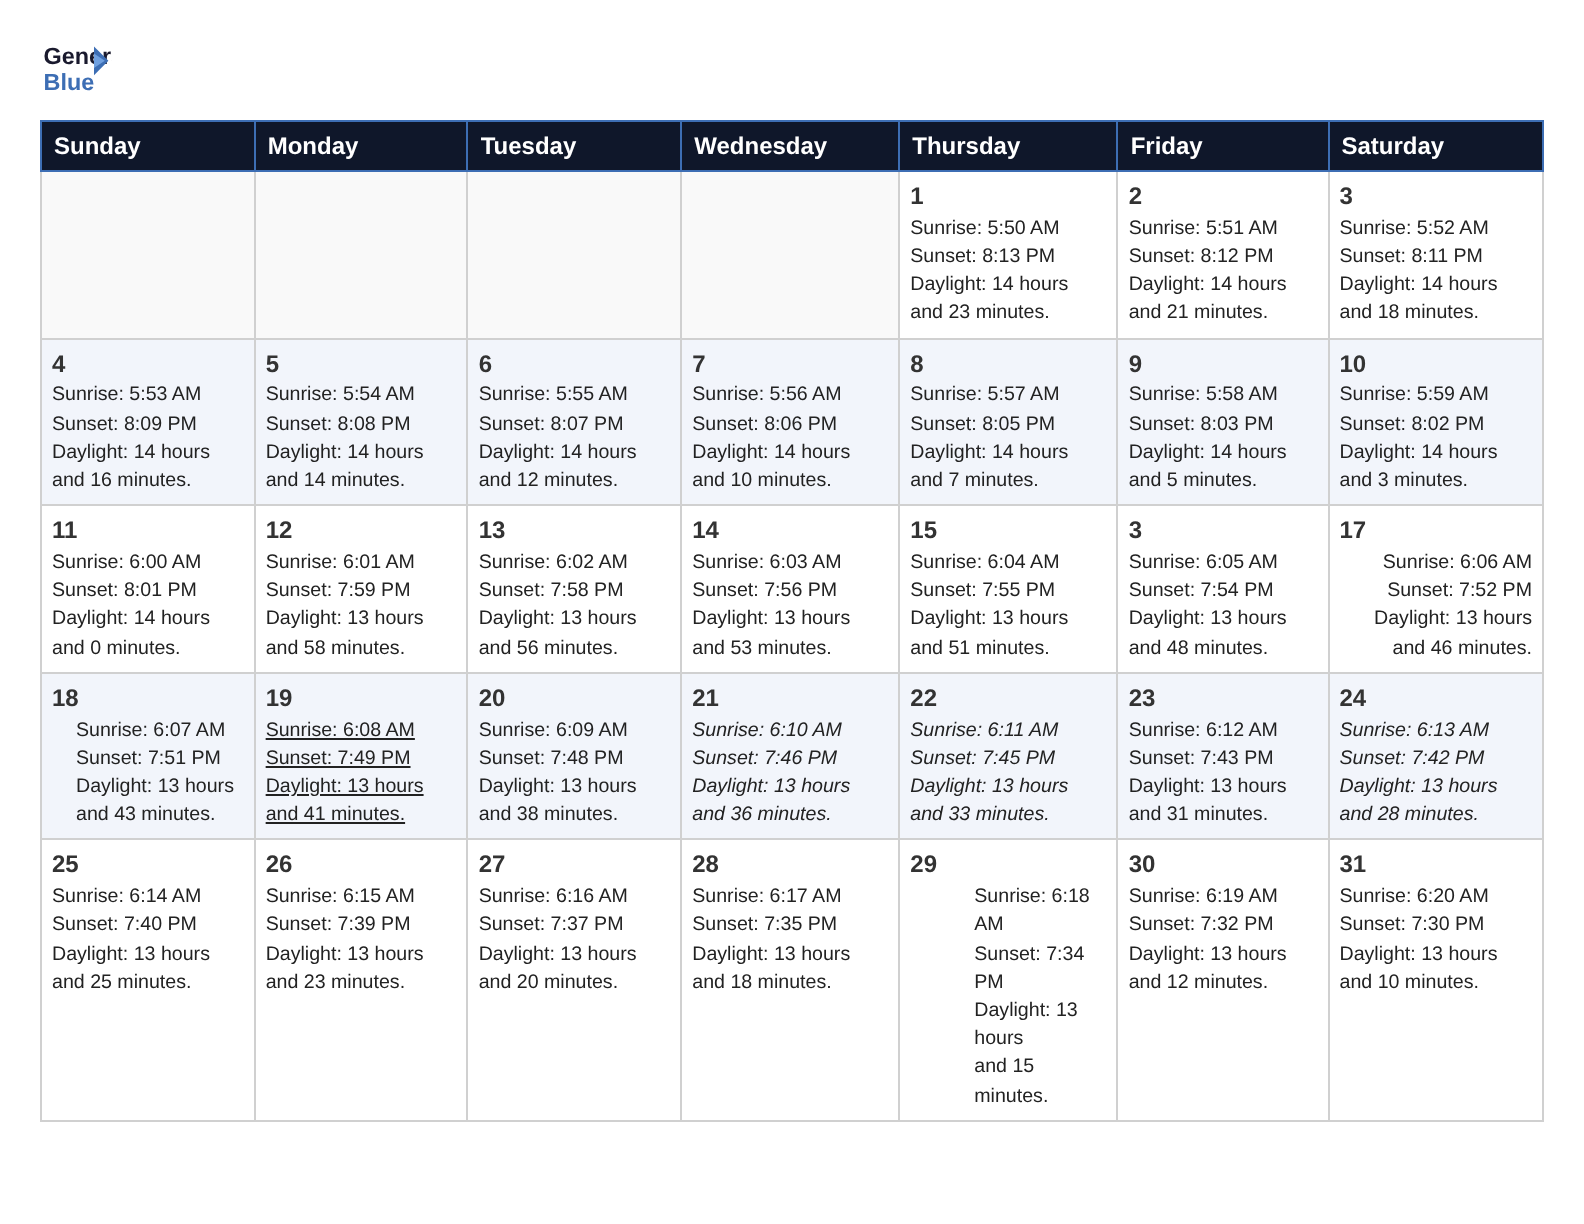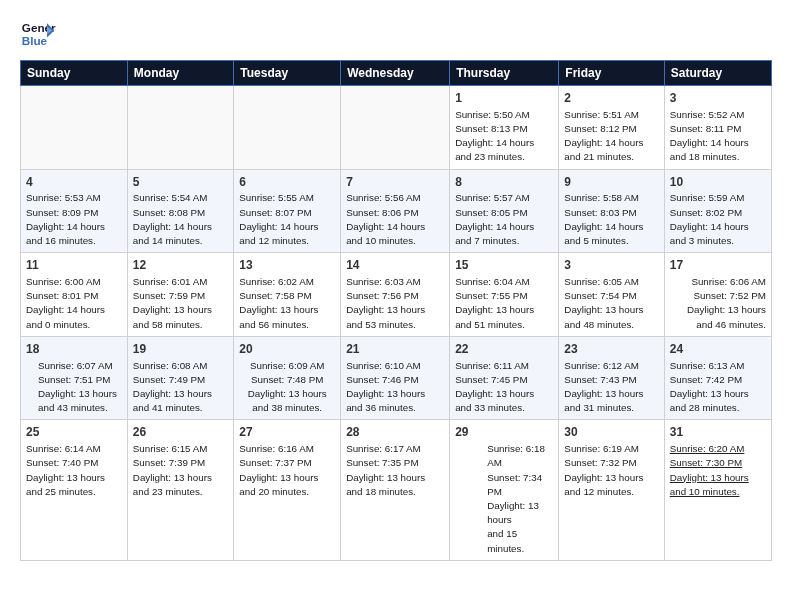--- a/index.html
+++ b/index.html
@@ -249,56 +249,56 @@
         <tr>
           <td>
             <span class="day-num">18</span>
             <div class="day-info" style="white-space: pre-line; margin-left: 12px;">Sunrise: 6:07 AM
 Sunset: 7:51 PM
 Daylight: 13 hours
 and 43 minutes.</div>
           </td>
           <td>
             <span class="day-num">19</span>
-            <div class="day-info" style="white-space: pre-line;">Sunrise: 6:08 AM
+            <div class="day-info" style="white-space: pre-line; text-decoration: underline;">Sunrise: 6:08 AM
 Sunset: 7:49 PM
 Daylight: 13 hours
 and 41 minutes.</div>
           </td>
           <td>
             <span class="day-num">20</span>
-            <div class="day-info" style="white-space: pre-line; text-align: center;">Sunrise: 6:09 AM
+            <div class="day-info" style="white-space: pre-line;">Sunrise: 6:09 AM
 Sunset: 7:48 PM
 Daylight: 13 hours
 and 38 minutes.</div>
           </td>
           <td>
             <span class="day-num">21</span>
-            <div class="day-info" style="white-space: pre-line;">Sunrise: 6:10 AM
+            <div class="day-info" style="white-space: pre-line; font-style: italic;">Sunrise: 6:10 AM
 Sunset: 7:46 PM
 Daylight: 13 hours
 and 36 minutes.</div>
           </td>
           <td>
             <span class="day-num">22</span>
-            <div class="day-info" style="white-space: pre-line;">Sunrise: 6:11 AM
+            <div class="day-info" style="white-space: pre-line; font-style: italic;">Sunrise: 6:11 AM
 Sunset: 7:45 PM
 Daylight: 13 hours
 and 33 minutes.</div>
           </td>
           <td>
             <span class="day-num">23</span>
             <div class="day-info" style="white-space: pre-line;">Sunrise: 6:12 AM
 Sunset: 7:43 PM
 Daylight: 13 hours
 and 31 minutes.</div>
           </td>
           <td>
             <span class="day-num">24</span>
-            <div class="day-info" style="white-space: pre-line;">Sunrise: 6:13 AM
+            <div class="day-info" style="white-space: pre-line; font-style: italic;">Sunrise: 6:13 AM
 Sunset: 7:42 PM
 Daylight: 13 hours
 and 28 minutes.</div>
           </td>
         </tr>
         <tr>
           <td>
             <span class="day-num">25</span>
             <div class="day-info" style="white-space: pre-line;">Sunrise: 6:14 AM
 Sunset: 7:40 PM
@@ -335,21 +335,21 @@
           </td>
           <td>
             <span class="day-num">30</span>
             <div class="day-info" style="white-space: pre-line;">Sunrise: 6:19 AM
 Sunset: 7:32 PM
 Daylight: 13 hours
 and 12 minutes.</div>
           </td>
           <td>
             <span class="day-num">31</span>
-            <div class="day-info" style="white-space: pre-line; text-decoration: underline;">Sunrise: 6:20 AM
+            <div class="day-info" style="white-space: pre-line;">Sunrise: 6:20 AM
 Sunset: 7:30 PM
 Daylight: 13 hours
 and 10 minutes.</div>
           </td>
         </tr>
       </tbody>
   </table>
 </div>
 
 </body></html>

